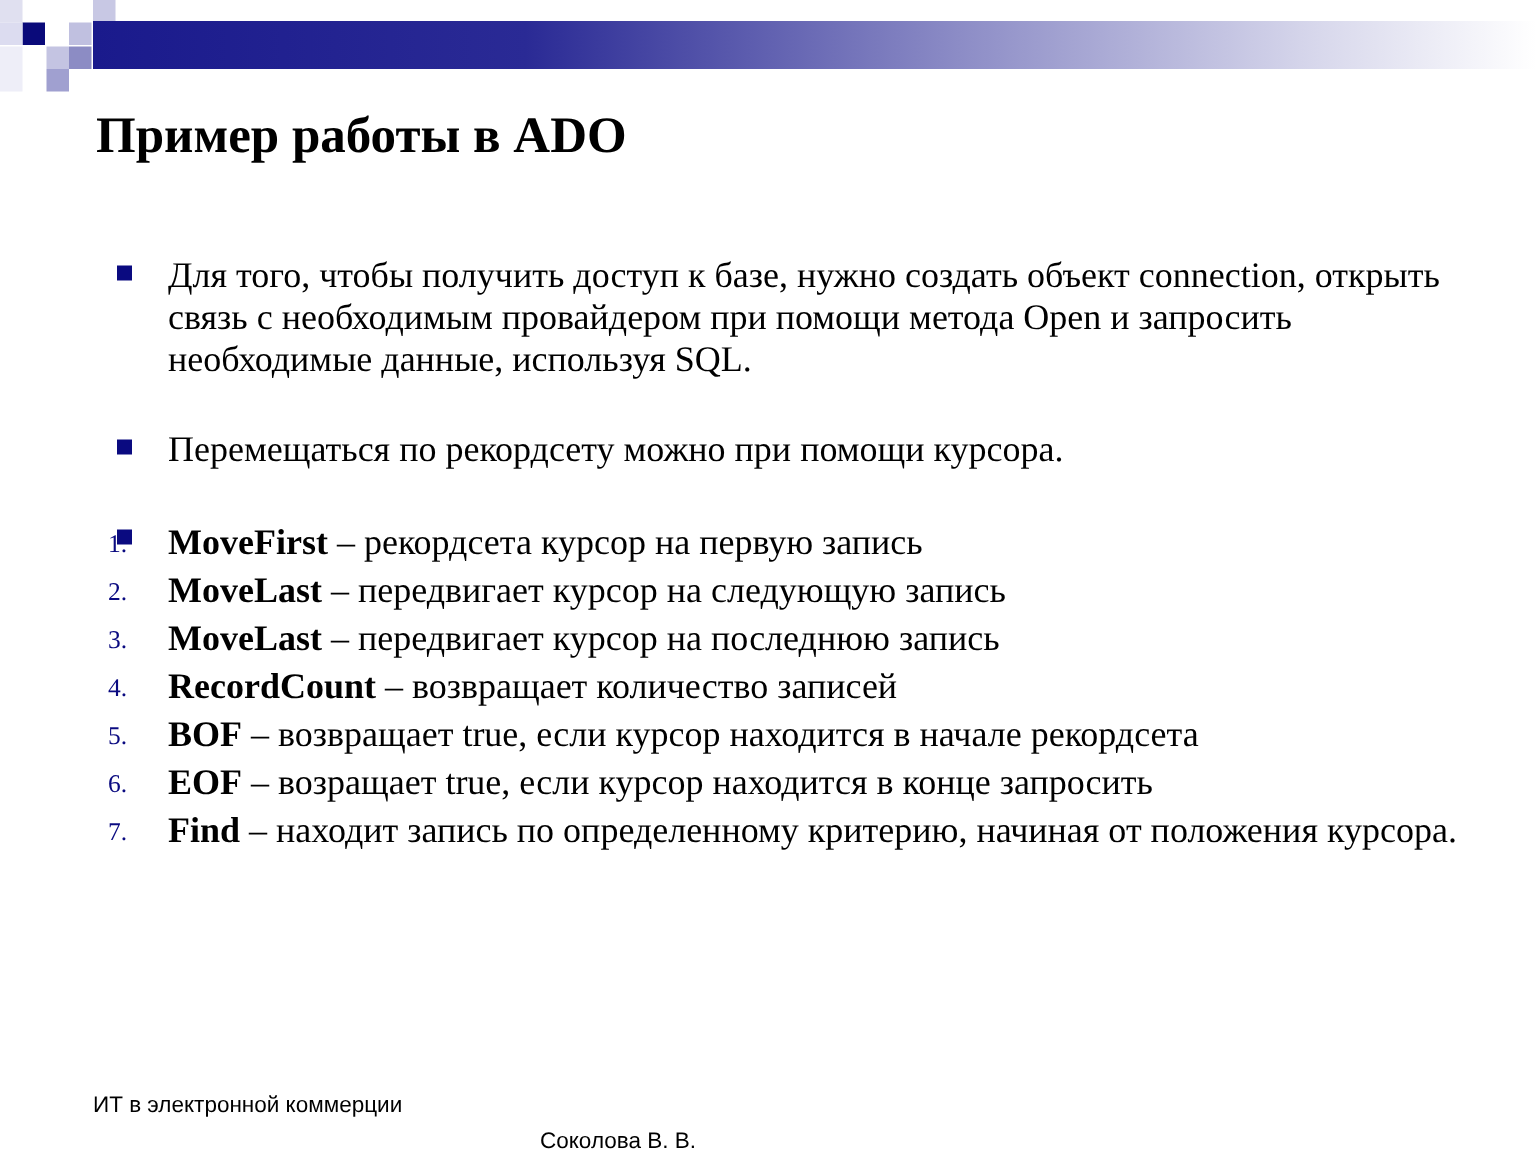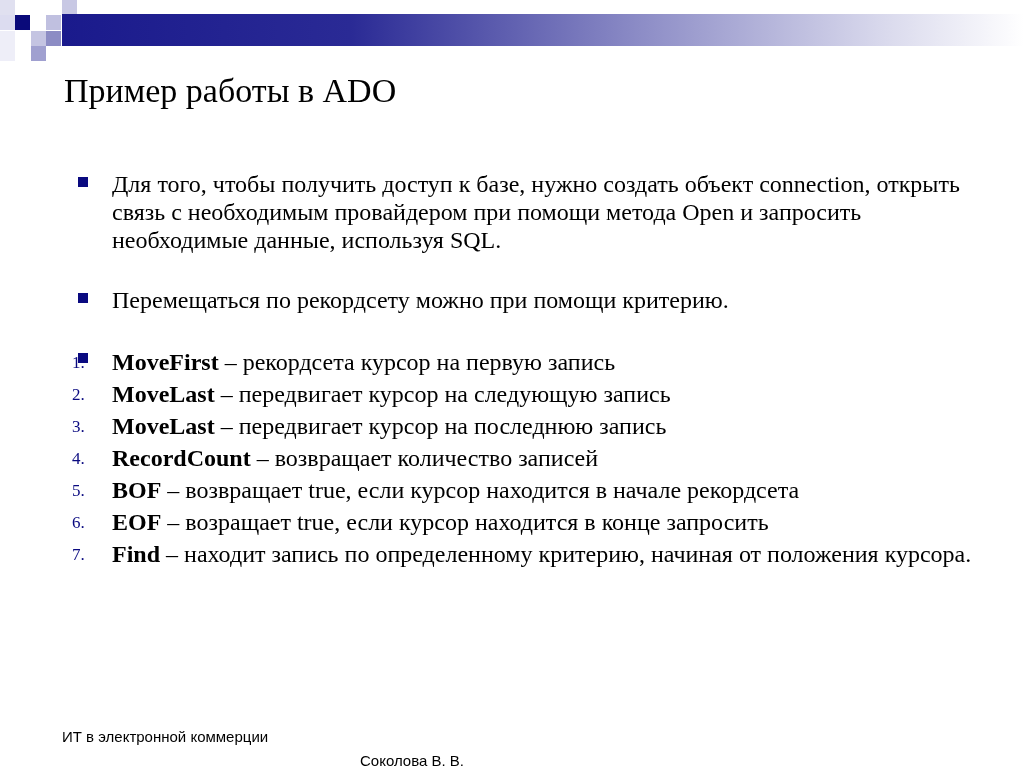--- a/index.html
+++ b/index.html
@@ -7,21 +7,21 @@
       width: 1024px; height: 768px; background: #ffffff; position: relative; overflow: hidden;
       font-family: "Liberation Serif", serif; color: #000;
     }
     .deco { position: absolute; }
     .bar {
       position: absolute; left: 62px; top: 14px; width: 962px; height: 32px;
       background: linear-gradient(to right, #1a1a8c 0%, #2a2a95 30%, #8c8cc6 60%, #d8d8ec 85%, #ffffff 100%);
     }
     .sq { position: absolute; width: 15px; height: 15px; }
     .title {
-      position: absolute; left: 64px; top: 72px; font-size: 34px; font-weight: normal;
+      position: absolute; left: 64px; top: 72px; font-size: 34px; font-weight: bold;
       font-family: "Liberation Serif", serif;
     }
     .bullets { position: absolute; left: 78px; top: 170px; width: 900px; }
     .bullet {
       position: relative; padding-left: 34px; font-size: 24px; line-height: 28px;
     }
     .bullet .mark {
       position: absolute; left: 0; top: 7px; width: 10px; height: 10px; background: #0a0a80;
     }
     .b1 { margin-bottom: 32px; }
@@ -56,21 +56,21 @@
 
 <div class="title">Пример работы в ADO</div>
 
 <div class="bullets">
   <div class="bullet b1">
     <span class="mark"></span>
     <span>Для того, чтобы получить доступ к базе, нужно создать объект connection, открыть связь с необходимым провайдером при помощи метода Open и запросить необходимые данные, используя SQL.</span>
   </div>
   <div class="bullet b2">
     <span class="mark"></span>
-    <span>Перемещаться по рекордсету можно при помощи критерию.</span>
+    <span>Перемещаться по рекордсету можно при помощи курсора.</span>
   </div>
   <div class="bullet">
     <span class="mark"></span>
   </div>
 
   <div class="num-list">
     <div class="num-item">
       <span class="num">1.</span><span class="key">MoveFirst</span><span> – рекордсета курсор на первую запись</span>
     </div>
     <div class="num-item">

